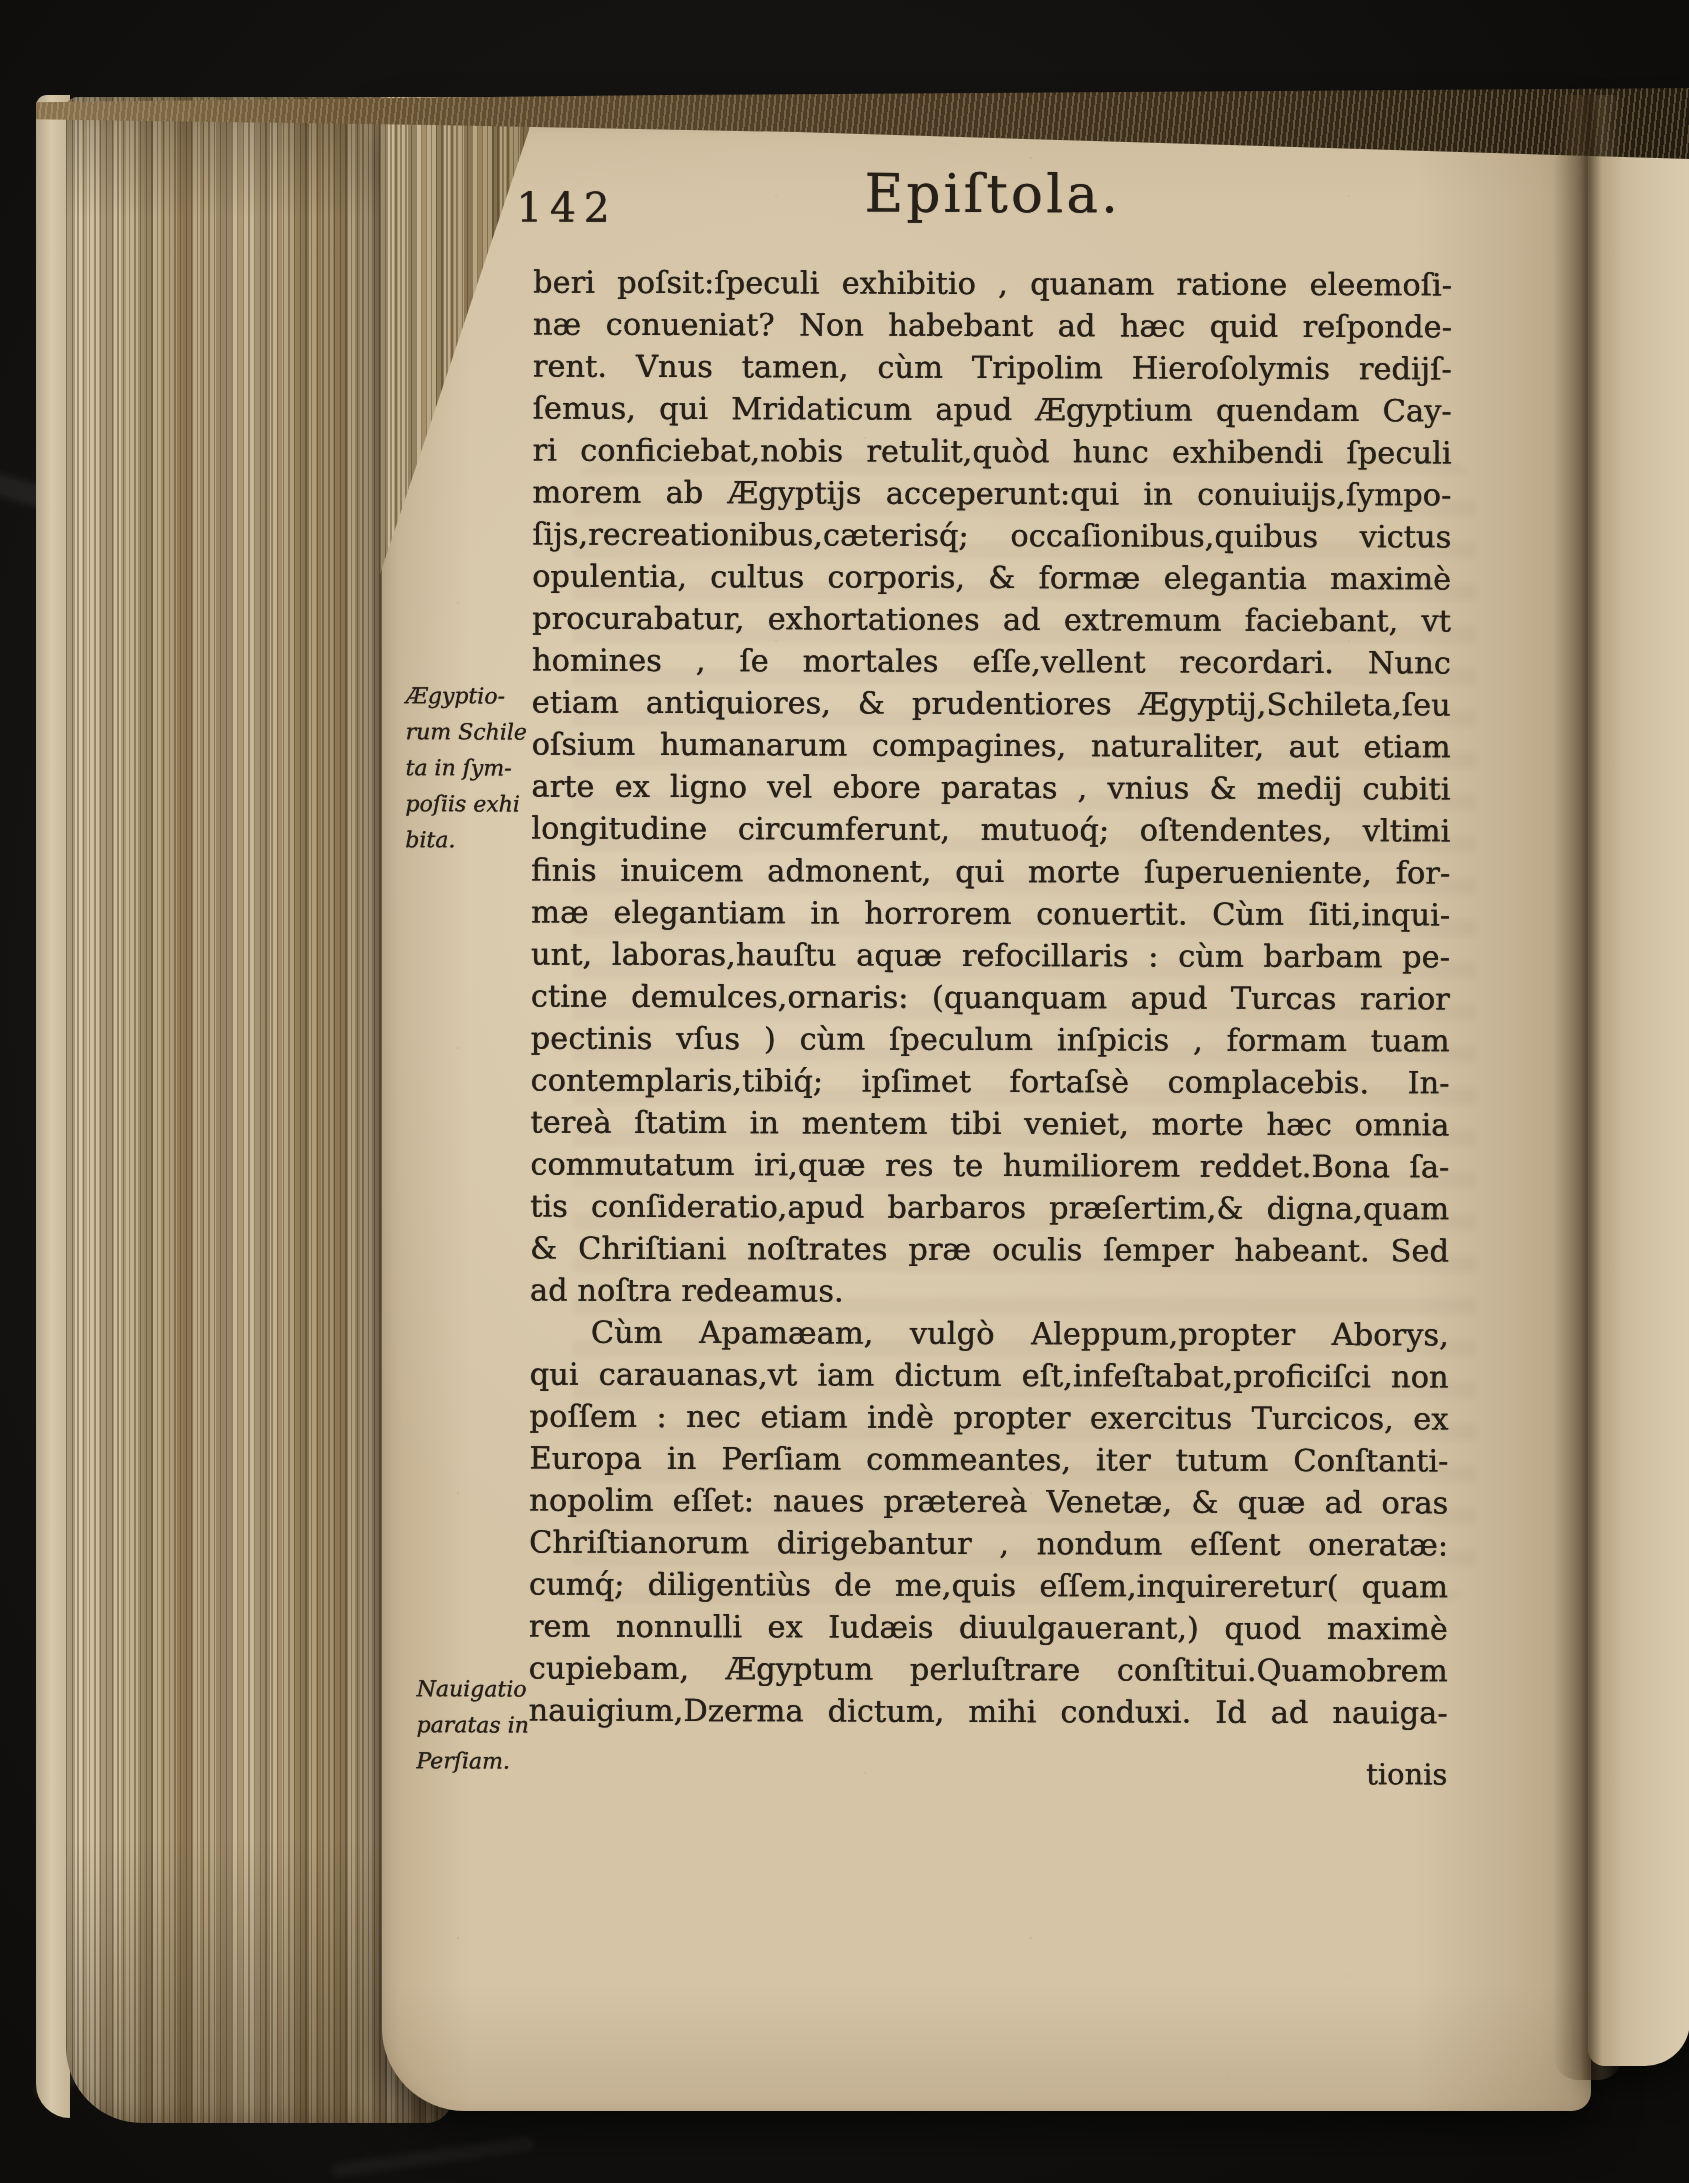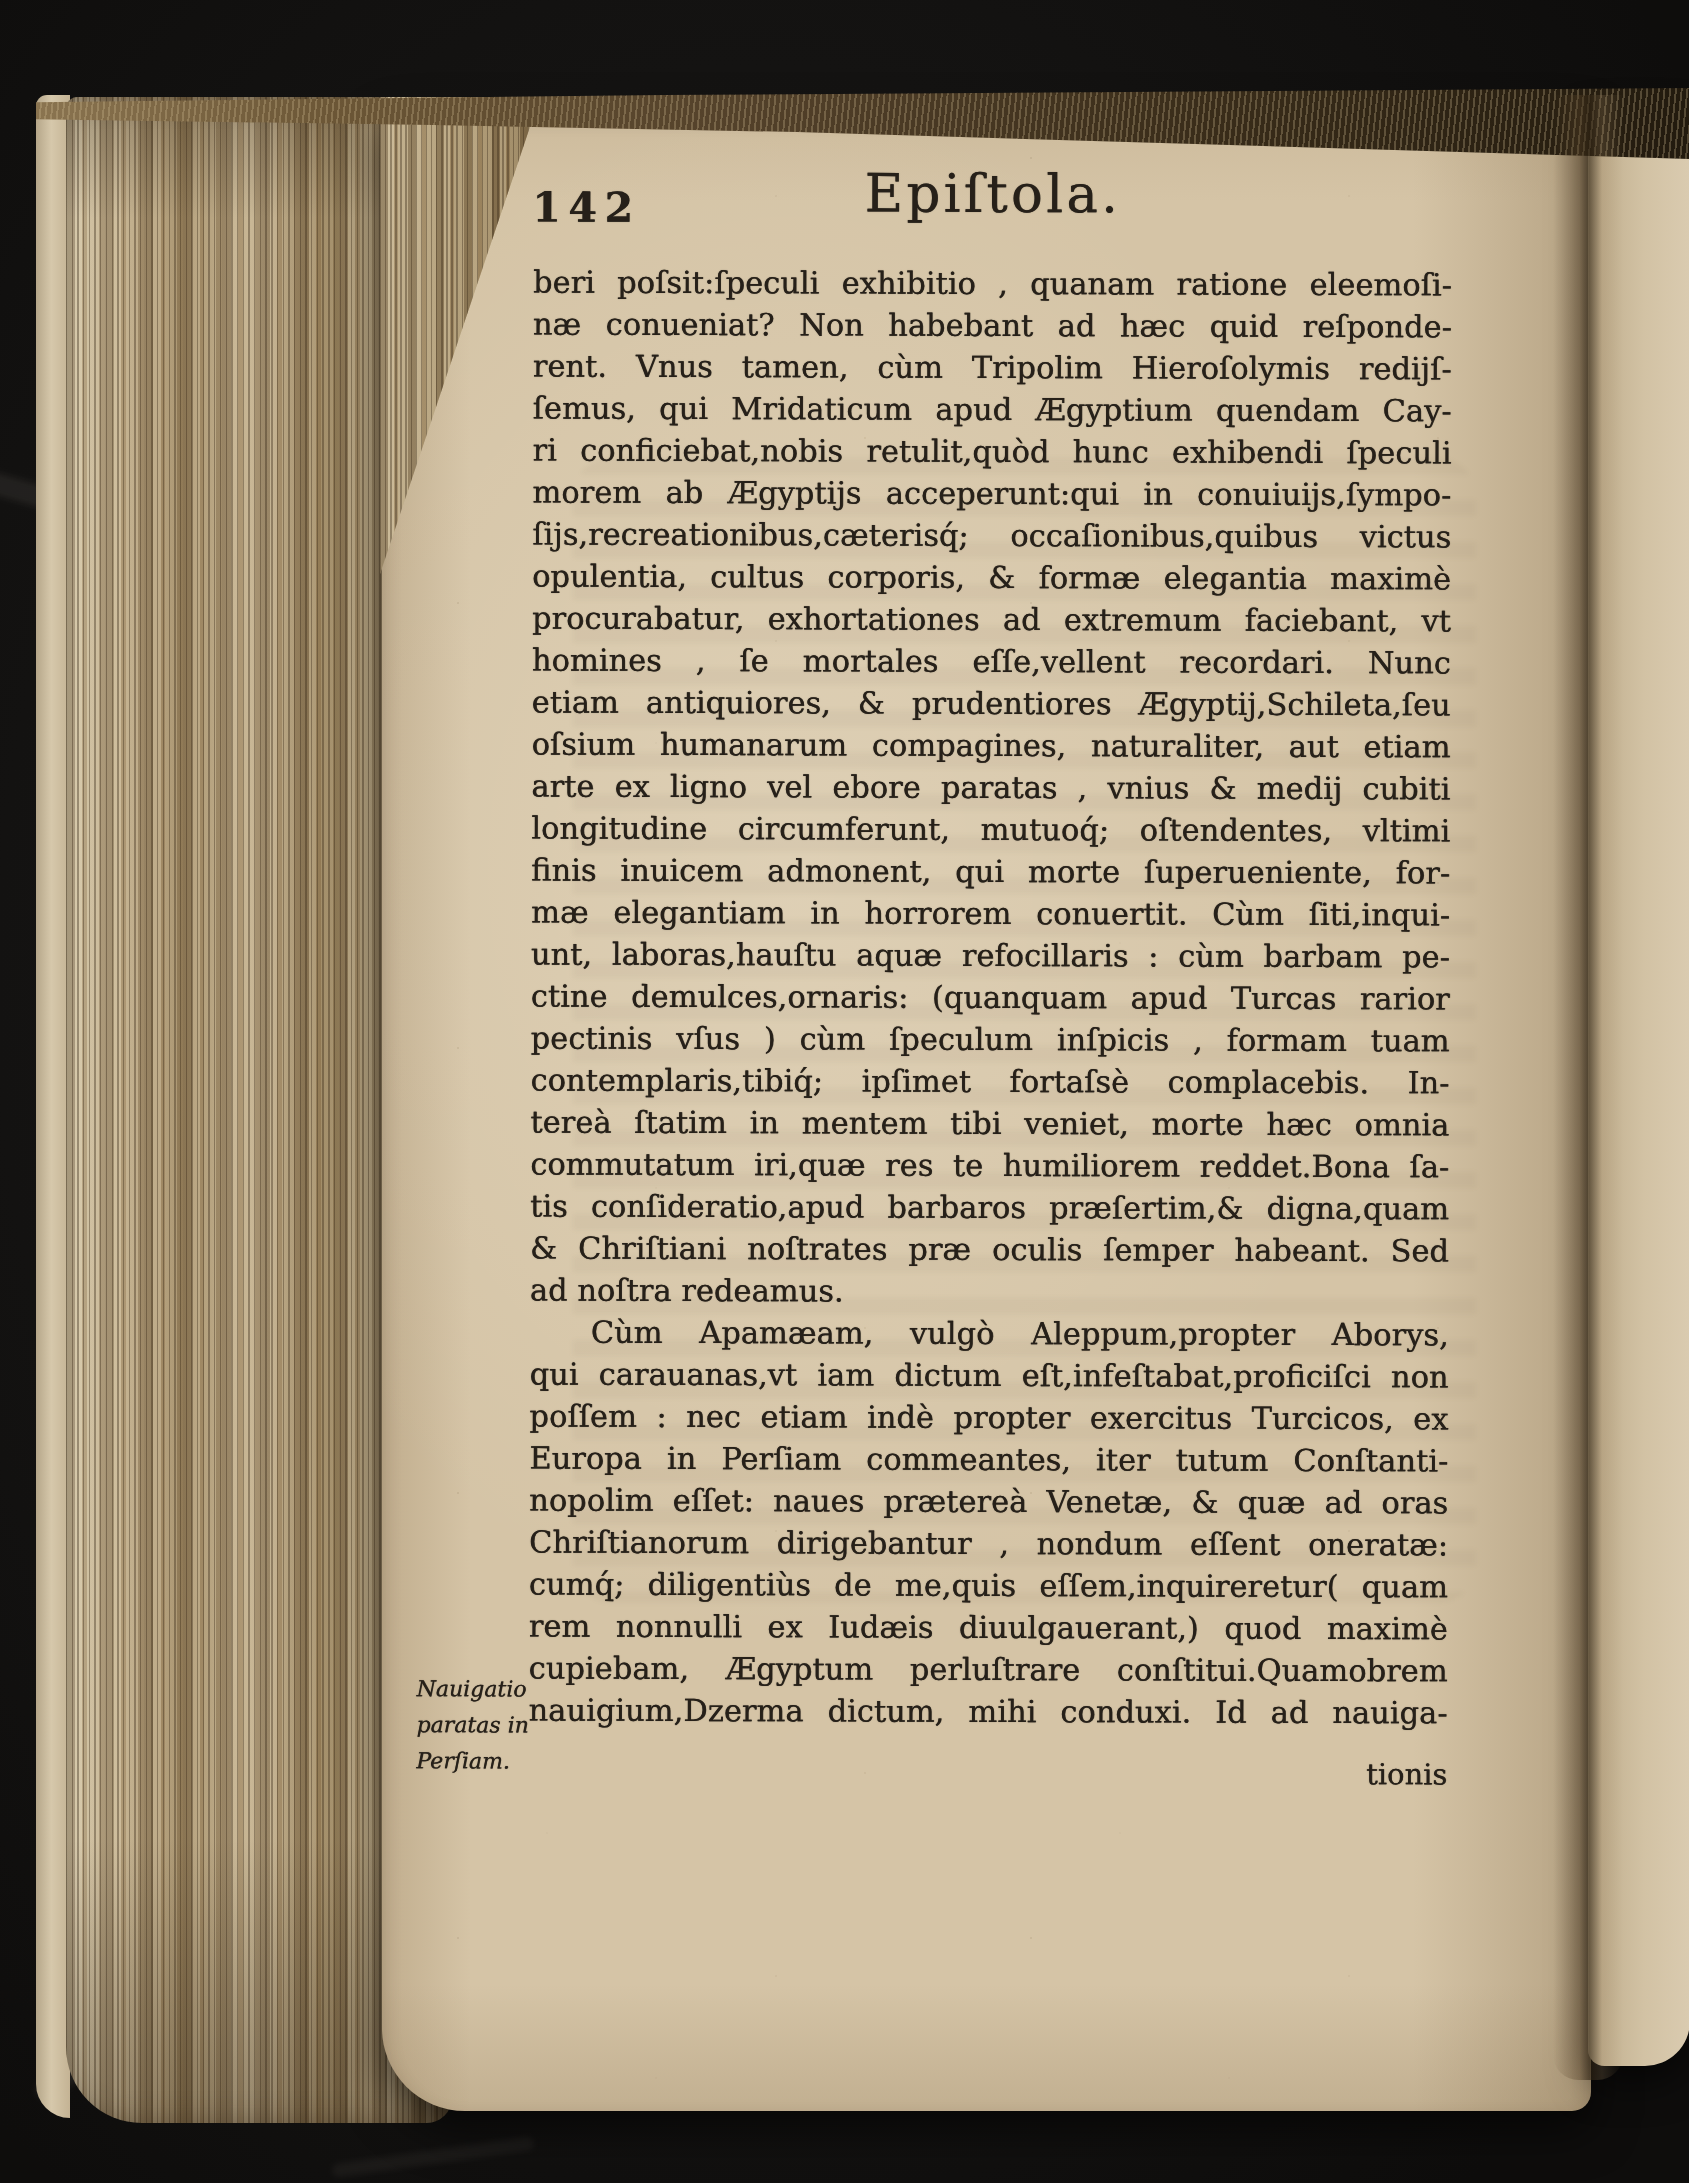--- a/index.html
+++ b/index.html
@@ -71,21 +71,21 @@
     box-shadow:0 16.5px 38px rgba(0,0,0,0.55);}
   .gutter-crease{left:1553px;top:95px;width:70px;height:1985px;z-index:5;
     background:linear-gradient(to right, rgba(60,45,25,0) 0%, rgba(86,66,40,0.4) 38%, rgba(46,34,18,0.6) 52%, rgba(150,126,92,0.25) 70%, rgba(60,45,25,0) 100%);
     border-radius:0 0 25.4px 25.4px;}
 
   
   .print-layer{left:382px;top:107px;width:1209px;height:2004px;z-index:6;
     transform:rotate(0.18deg);transform-origin:50% 40%;color:#262019;}
   .print-layer *{color:#262019;}
   .ink{text-shadow:0 0 1.3px rgba(38,32,25,0.35), 0.4px 0 0 rgba(38,32,25,0.8);}
-  .page-number{left:148px;top:78px;font-size:41px;letter-spacing:7.6px;font-weight:bold;}
+  .page-number{left:132px;top:78px;font-size:41px;letter-spacing:7.6px;font-weight:normal;}
   .running-title{left:149px;top:56px;width:919px;text-align:center;font-size:53px;letter-spacing:3.2px;}
   .body-text{left:149px;top:156px;width:919px;font-size:30.5px;line-height:42px;}
   .body-text .line{text-align:justify;text-align-last:justify;white-space:normal;height:42px;overflow:visible;}
   .body-text .line.plain{text-align-last:left;}
   .body-text .line.indent{padding-left:61px;}
   .catchword-row{left:149px;top:1649px;width:919px;text-align:right;font-size:29px;}
   .margin-note{width:116px;font-style:italic;font-size:22px;line-height:36px;}
   .note-1{left:23px;top:573px;}
   .note-2{left:37px;top:1566px;}
   .note-line{white-space:nowrap;}
@@ -105,20 +105,27 @@
   <div class="abs page-speckles"></div>
   <div class="abs stack-flare"></div>
   <div class="abs top-edge-band"></div>
   <div class="abs facing-page"></div>
   <div class="abs gutter-crease"></div>
 
   <div class="abs print-layer">
     <div class="abs page-number ink">142</div>
     <div class="abs running-title ink">Epiſtola.</div>
 
+    <div class="abs margin-note note-1 ink">
+        <div class="note-line">Ægyptio-</div>
+        <div class="note-line">rum Schile</div>
+        <div class="note-line">ta in ſym-</div>
+        <div class="note-line">poſiis exhi</div>
+        <div class="note-line">bita.</div>
+      </div>
     <div class="abs margin-note note-2 ink">
         <div class="note-line">Nauigatio</div>
         <div class="note-line">paratas in</div>
         <div class="note-line">Perſiam.</div>
       </div>
 
     <div class="abs body-text ink">
         <div class="line">beri poſsit:ſpeculi exhibitio , quanam ratione eleemoſi-</div>
         <div class="line">næ conueniat? Non habebant ad hæc quid reſponde-</div>
         <div class="line">rent. Vnus tamen, cùm Tripolim Hieroſolymis redijſ-</div>

